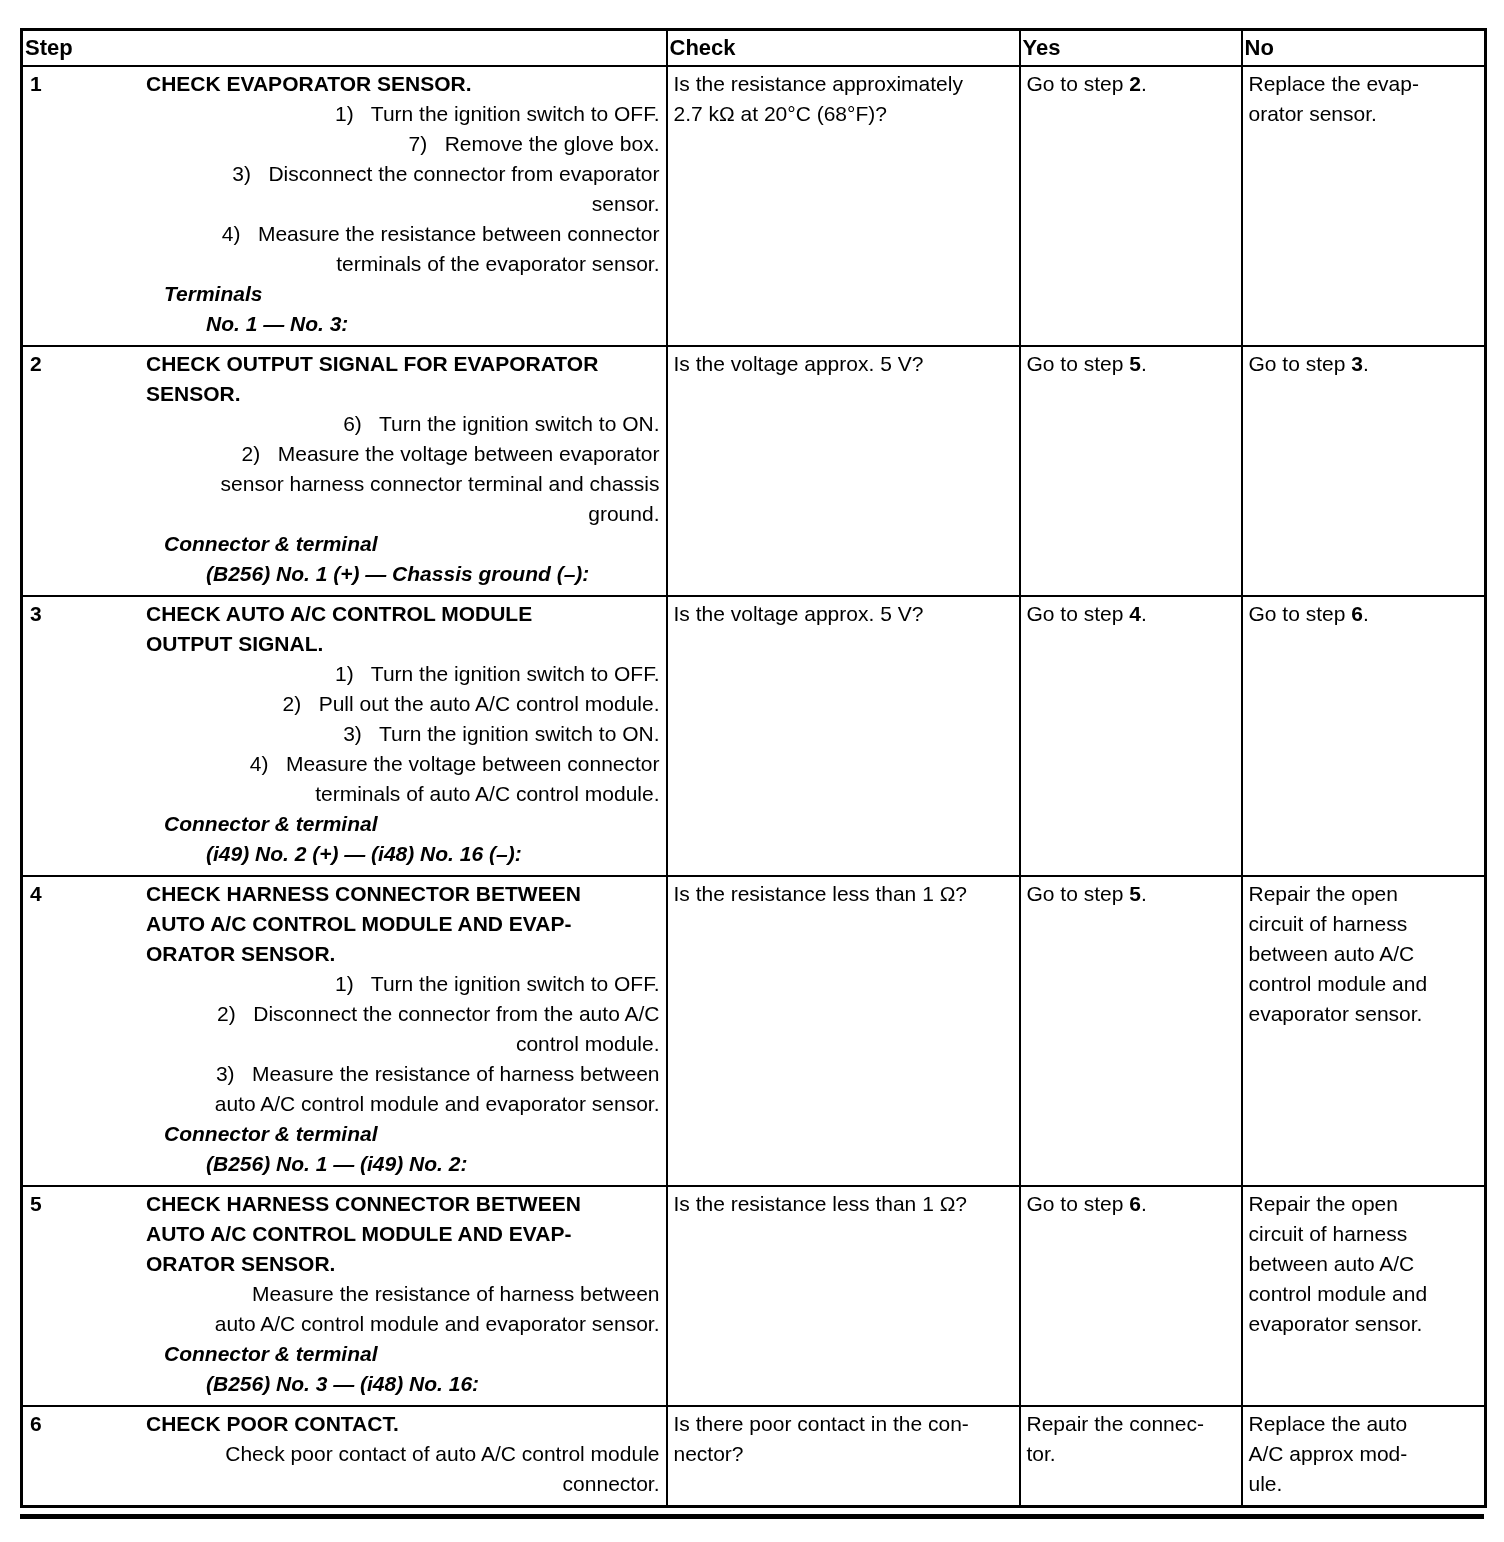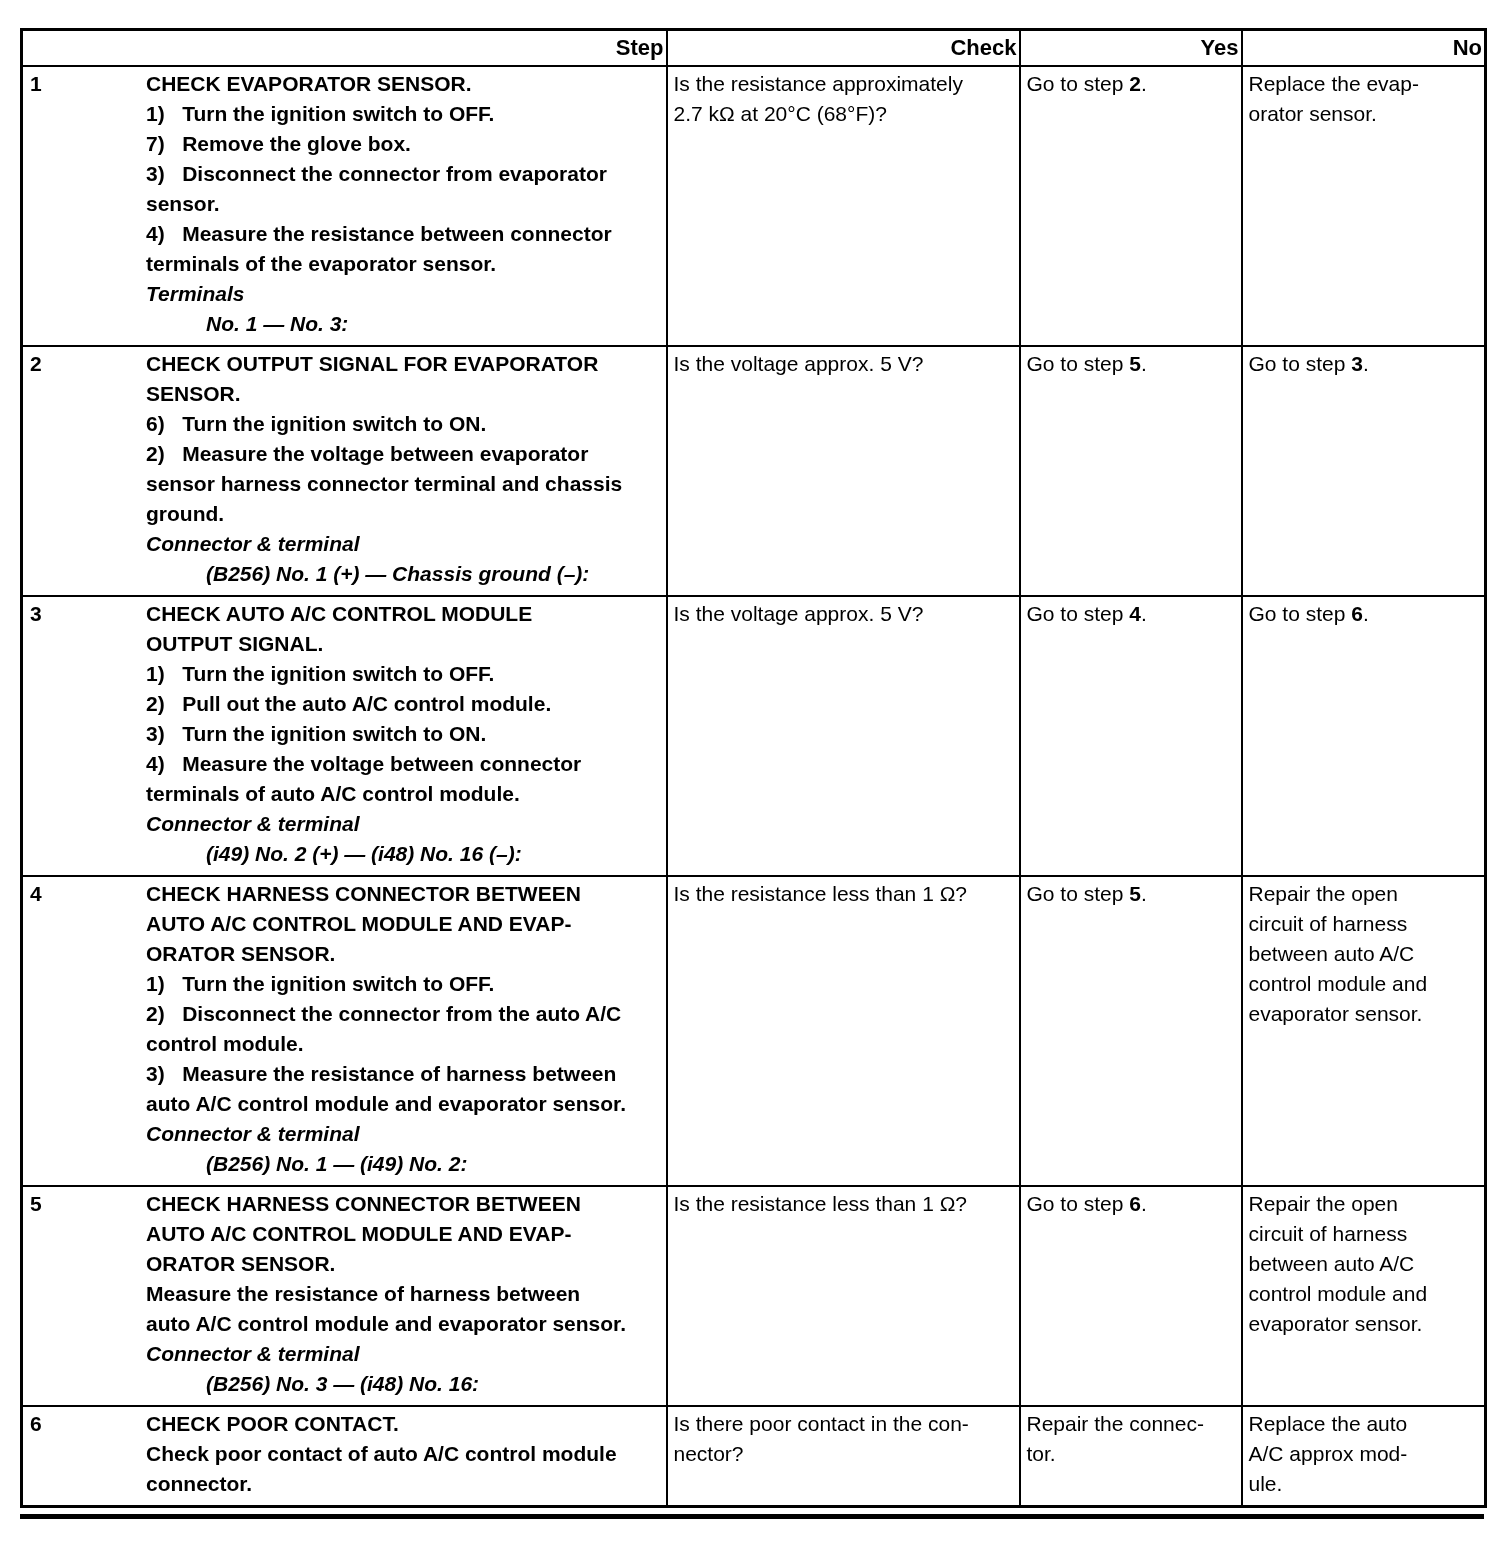--- a/index.html
+++ b/index.html
@@ -23,21 +23,21 @@
     border: 3px solid #000;
   }
   col.c-step  { width: 645px; }
   col.c-check { width: 353px; }
   col.c-yes   { width: 222px; }
   col.c-no    { width: 244px; }
   th {
     border: 2px solid #000;
     font-weight: bold;
     font-size: 22px;
-    text-align: right;
+    text-align: left;
     padding: 4px 2px;
   }
   td {
     border: 2px solid #000;
     vertical-align: top;
     font-size: 21px;
     line-height: 30px;
     padding: 2px 6px 6px 6px;
   }
   td.step-cell {
@@ -45,22 +45,22 @@
     padding-left: 123px;
   }
   .step-num {
     position: absolute;
     left: 7px;
     top: 2px;
     font-weight: bold;
   }
   .line { white-space: pre; }
   .line.b  { font-weight: bold; }
-  .line.p  { font-weight: bold; }
-  .line.c1 { font-weight: bold; font-style: italic; }
+  .line.p  { font-weight: normal; text-align: right; }
+  .line.c1 { font-weight: bold; font-style: italic; margin-left: 18px; }
   .line.c2 { font-weight: bold; font-style: italic; margin-left: 60px; }
   .bottom-rule {
     width: 1464px;
     height: 5px;
     background: #000;
     margin-top: 6px;
   }
 </style>
 </head>
 <body>

